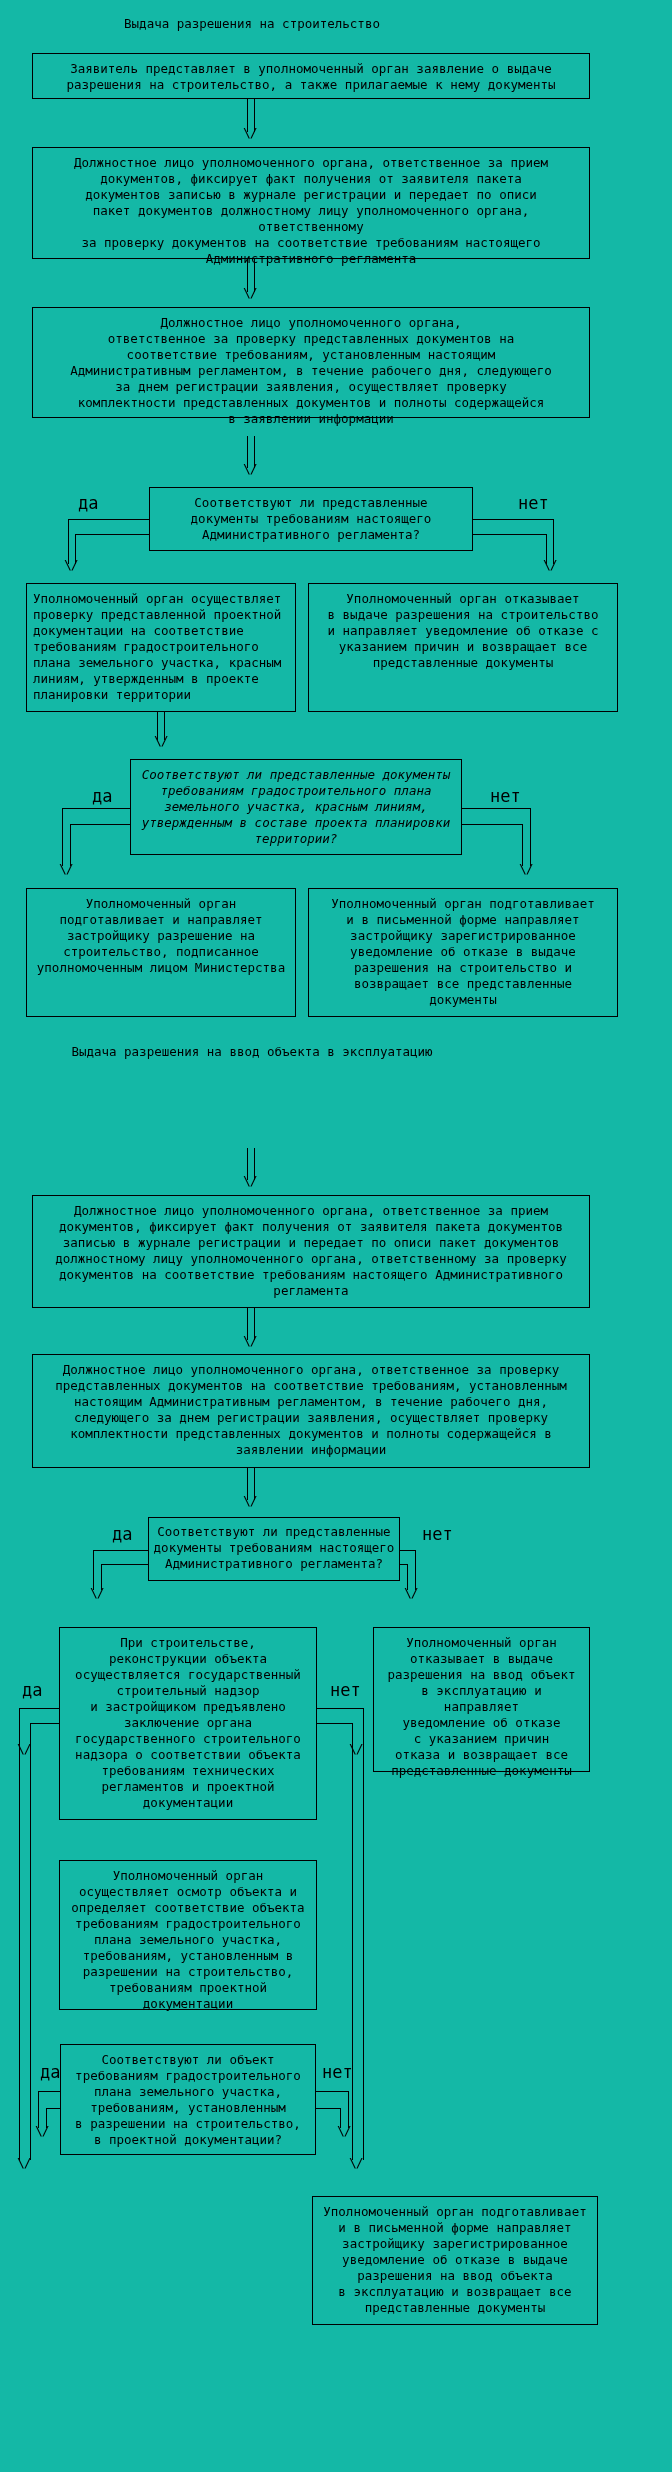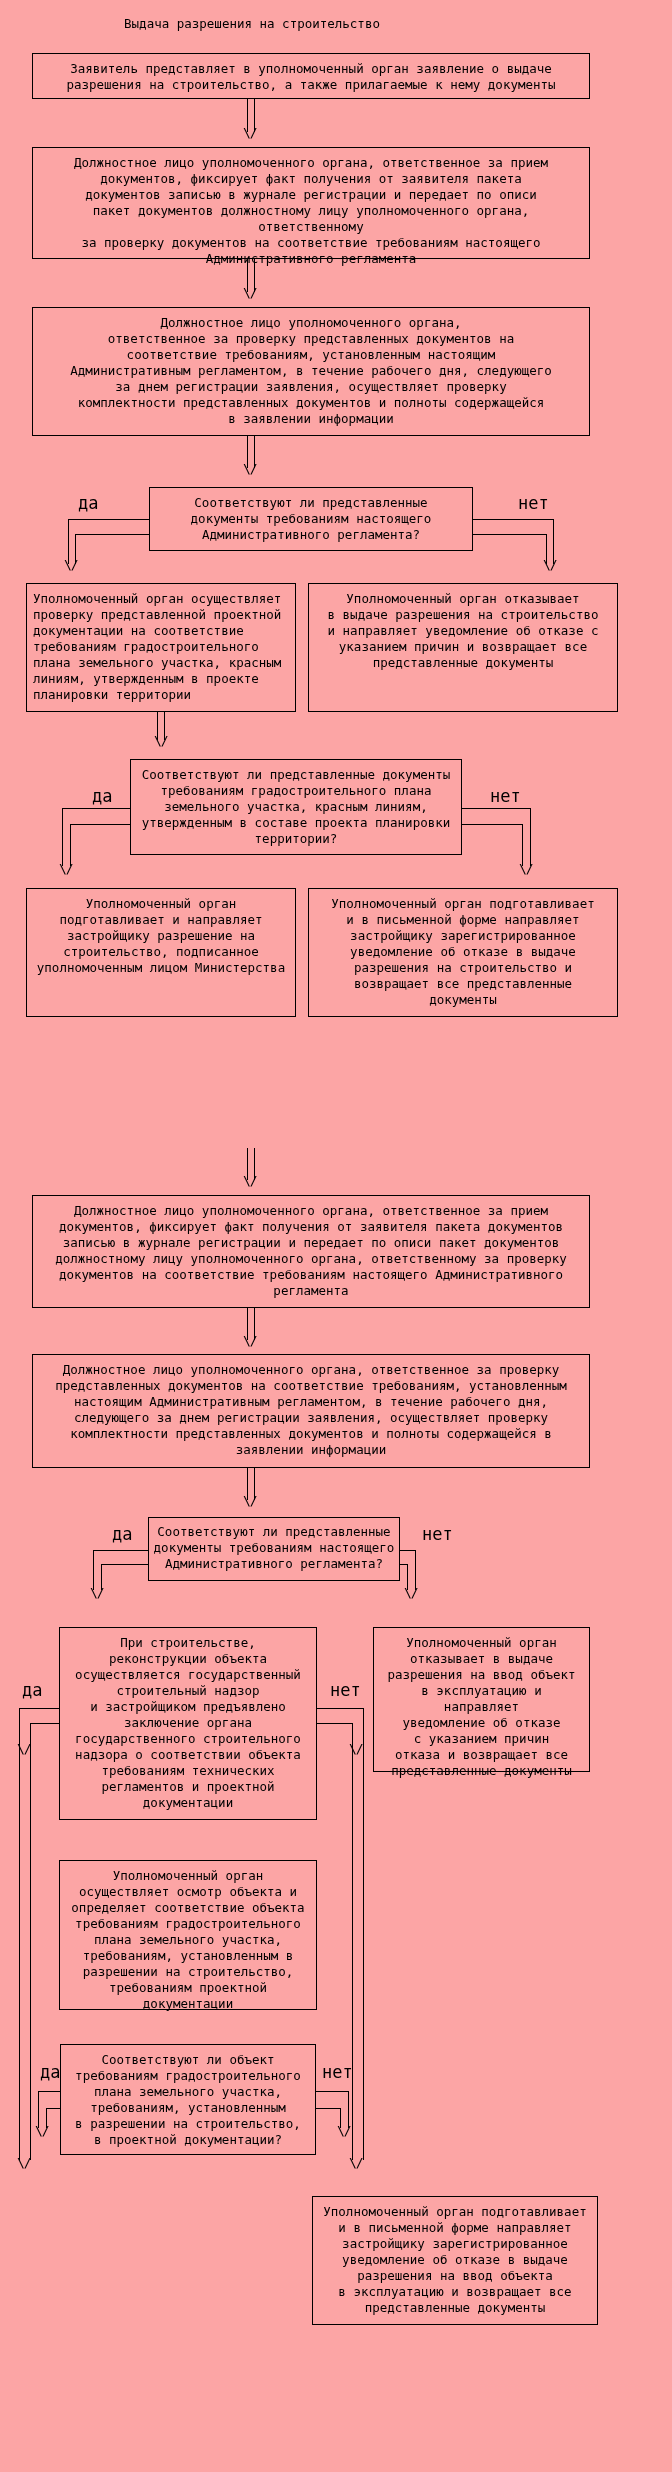--- a/index.html
+++ b/index.html
@@ -1,19 +1,19 @@
 <!DOCTYPE html>
 <html><head>
 <meta charset="utf-8">
 <style>
   html,body{margin:0;padding:0;background:#ffffff;}
   #stage{
     position:relative;
     width:672px;height:2472px;
-    background:#fca5a5;
+    background:#14b8a6;
     font-family:"DejaVu Sans Mono","Liberation Mono",monospace;
     font-size:12.5px;
     color:#000;
   }
   .ttl{
     position:absolute;
     width:504px;
     text-align:center;
     line-height:16px;
     white-space:pre;
@@ -52,21 +52,21 @@
   <div class="ttl" style="left:0px;top:16px;">Выдача разрешения на строительство</div>
 
   <div class="bx" style="left:32px;top:53px;width:558px;height:46px;">Заявитель представляет в уполномоченный орган заявление о выдаче
 разрешения на строительство, а также прилагаемые к нему документы</div>
   <div class="bx" style="left:32px;top:147px;width:558px;height:112px;">Должностное лицо уполномоченного органа, ответственное за прием
 документов, фиксирует факт получения от заявителя пакета
 документов записью в журнале регистрации и передает по описи
 пакет документов должностному лицу уполномоченного органа, ответственному
 за проверку документов на соответствие требованиям настоящего
 Административного регламента</div>
-  <div class="bx" style="left:32px;top:307px;width:558px;height:129px;">Должностное лицо уполномоченного органа,
+  <div class="bx" style="left:32px;top:307px;width:558px;height:111px;">Должностное лицо уполномоченного органа,
 ответственное за проверку представленных документов на
 соответствие требованиям, установленным настоящим
 Административным регламентом, в течение рабочего дня, следующего
 за днем регистрации заявления, осуществляет проверку
 комплектности представленных документов и полноты содержащейся
 в заявлении информации</div>
   <div class="bx" style="left:149px;top:487px;width:324px;height:64px;">Соответствуют ли представленные
 документы требованиям настоящего
 Административного регламента?</div>
   <div class="bx bx-left" style="left:26px;top:583px;width:270px;height:129px;">Уполномоченный орган осуществляет
@@ -74,38 +74,39 @@
 документации на соответствие
 требованиям градостроительного
 плана земельного участка, красным
 линиям, утвержденным в проекте
 планировки территории</div>
   <div class="bx" style="left:308px;top:583px;width:310px;height:129px;">Уполномоченный орган отказывает
 в выдаче разрешения на строительство
 и направляет уведомление об отказе с
 указанием причин и возвращает все
 представленные документы</div>
-  <div class="bx" style="left:130px;top:759px;width:332px;height:96px;">Соответствуют ли представленные документы
+  <div class="bx" style="left:130px;top:759px;width:332px;height:96px;font-style:italic;">Соответствуют ли представленные документы
 требованиям градостроительного плана
 земельного участка, красным линиям,
 утвержденным в составе проекта планировки
 территории?</div>
   <div class="bx" style="left:26px;top:888px;width:270px;height:129px;">Уполномоченный орган
 подготавливает и направляет
 застройщику разрешение на
 строительство, подписанное
 уполномоченным лицом Министерства</div>
   <div class="bx" style="left:308px;top:888px;width:310px;height:129px;">Уполномоченный орган подготавливает
 и в письменной форме направляет
 застройщику зарегистрированное
 уведомление об отказе в выдаче
 разрешения на строительство и
 возвращает все представленные
 документы</div>
 
+  <div class="ttl" style="left:0px;top:1044px;">Выдача разрешения на ввод объекта в эксплуатацию</div>
 
   <div class="bx" style="left:32px;top:1195px;width:558px;height:113px;">Должностное лицо уполномоченного органа, ответственное за прием
 документов, фиксирует факт получения от заявителя пакета документов
 записью в журнале регистрации и передает по описи пакет документов
 должностному лицу уполномоченного органа, ответственному за проверку
 документов на соответствие требованиям настоящего Административного
 регламента</div>
   <div class="bx" style="left:32px;top:1354px;width:558px;height:114px;">Должностное лицо уполномоченного органа, ответственное за проверку
 представленных документов на соответствие требованиям, установленным
 настоящим Административным регламентом, в течение рабочего дня,

